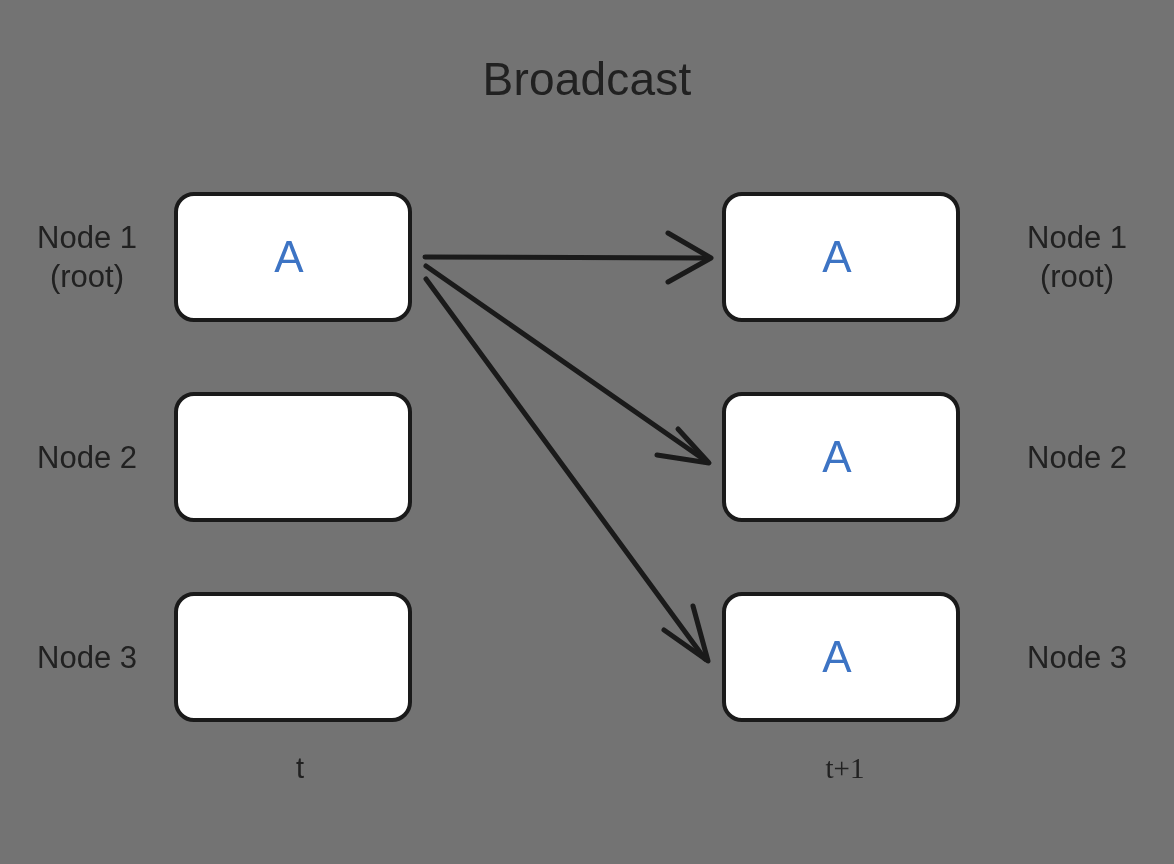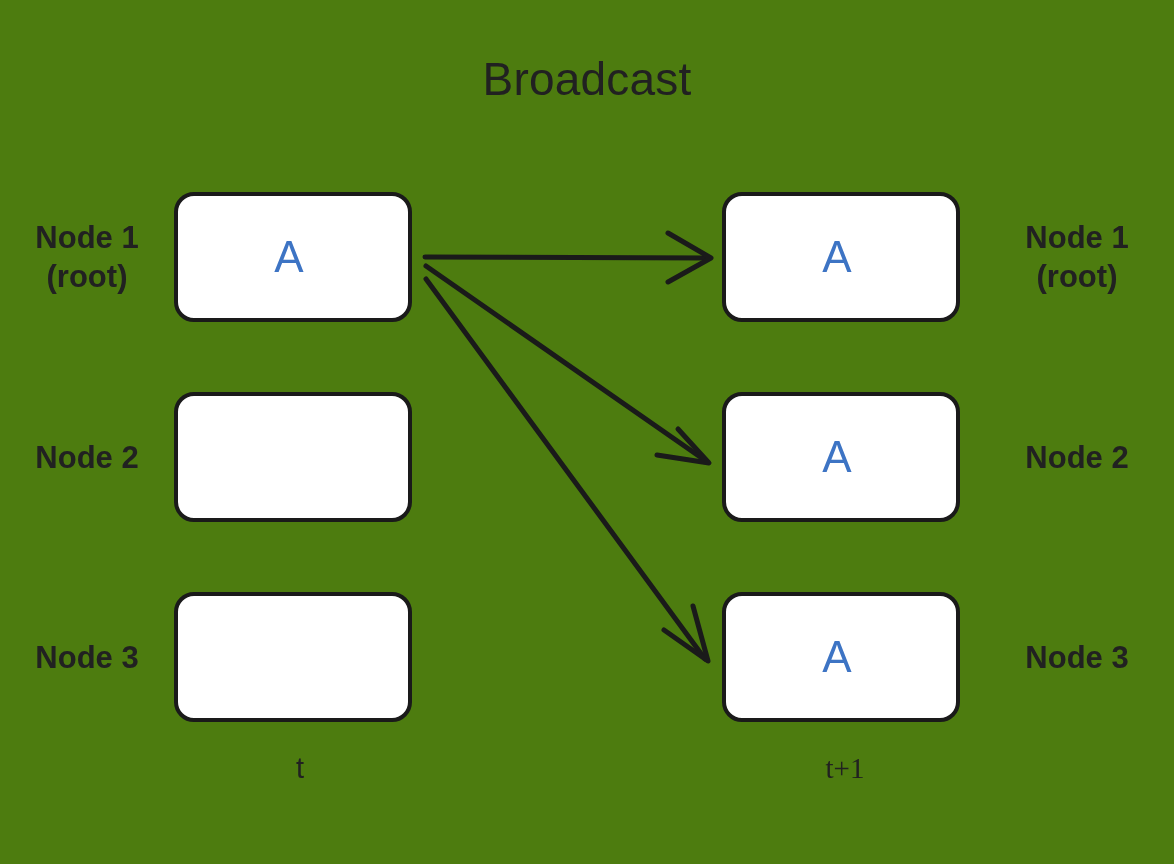--- a/index.html
+++ b/index.html
@@ -8,21 +8,21 @@
     background: #ffffff;
   }
   body {
     font-family: "Liberation Sans", sans-serif;
     color: #212121;
   }
   #canvas {
     position: relative;
     width: 1174px;
     height: 864px;
-    background: #4d7c0f;
+    background: #737373;
     overflow: hidden;
   }
   #title {
     position: absolute;
     left: 0;
     top: 52px;
     width: 1174px;
     text-align: center;
     font-size: 46px;
     font-weight: 400;
@@ -53,21 +53,20 @@
     line-height: 1;
     padding-right: 8px;
     box-sizing: border-box;
   }
   .side-label {
     position: absolute;
     font-size: 31px;
     line-height: 39px;
     color: #212121;
     white-space: pre-line;
-    font-weight: bold;
   }
   .side-label.left {
     text-align: center;
     width: 150px;
     left: 12px;
   }
   .side-label.right {
     text-align: center;
     width: 190px;
     left: 982px;

